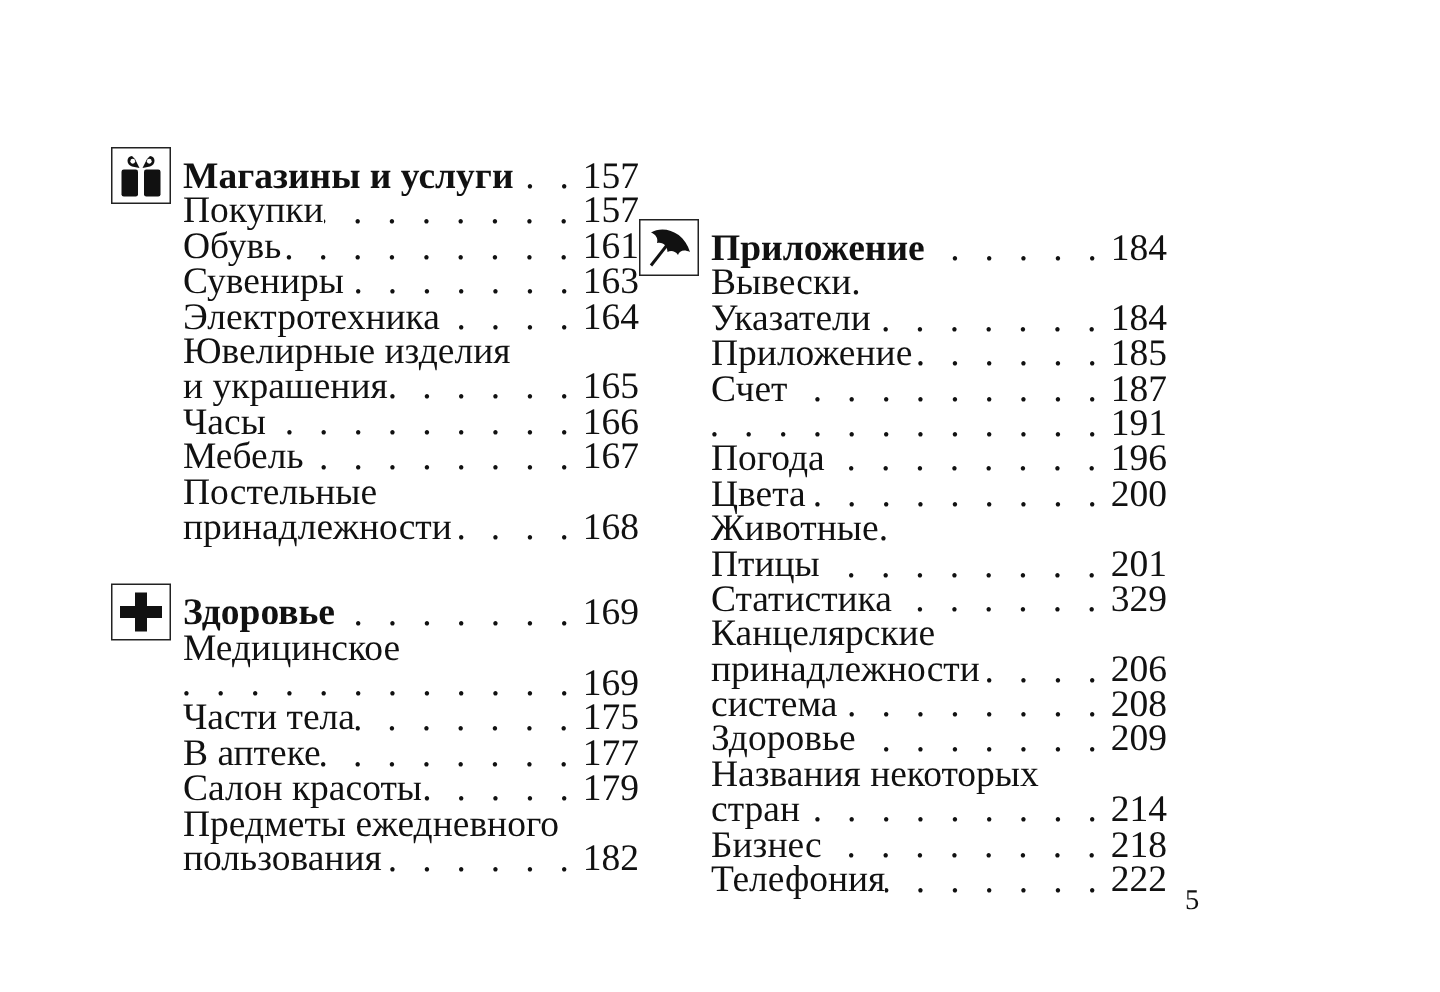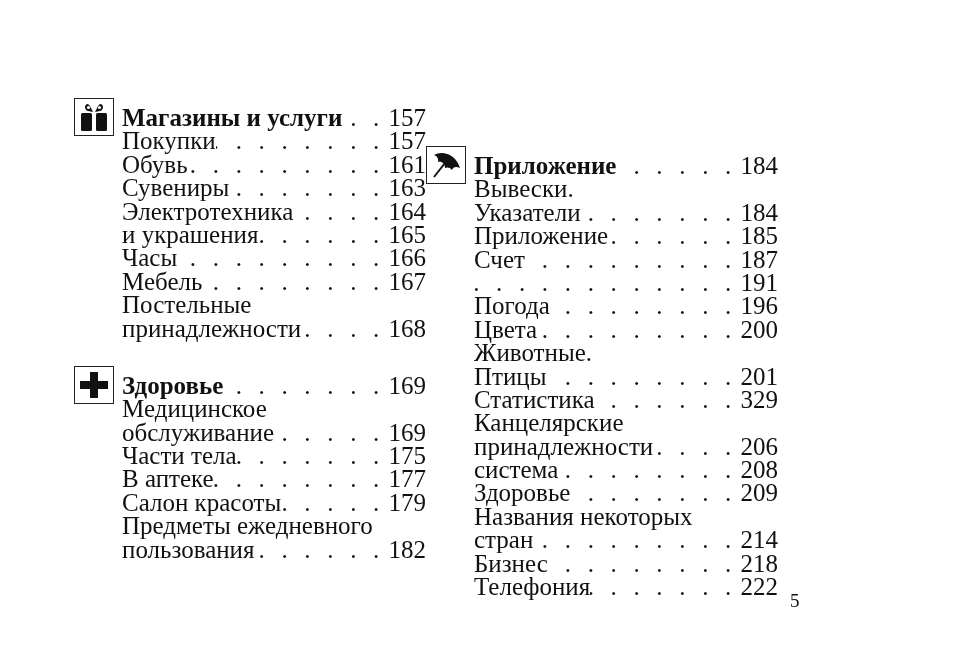--- a/index.html
+++ b/index.html
@@ -105,20 +105,23 @@
         <span class="label">Сувениры</span>
         <span class="leader">. . . . . . . . . . . . . . . . . . . . . . . . . . . . . . . . . . . . . . . .</span>
         <span class="page">163</span>
       </div>
       <div class="entry">
         <span class="label">Электротехника</span>
         <span class="leader">. . . . . . . . . . . . . . . . . . . . . . . . . . . . . . . . . . . . . . . .</span>
         <span class="page">164</span>
       </div>
       <div class="entry">
+        <span class="label">Ювелирные изделия</span>
+      </div>
+      <div class="entry">
         <span class="label">и украшения</span>
         <span class="leader">. . . . . . . . . . . . . . . . . . . . . . . . . . . . . . . . . . . . . . . .</span>
         <span class="page">165</span>
       </div>
       <div class="entry">
         <span class="label">Часы</span>
         <span class="leader">. . . . . . . . . . . . . . . . . . . . . . . . . . . . . . . . . . . . . . . .</span>
         <span class="page">166</span>
       </div>
       <div class="entry">
@@ -143,21 +146,20 @@
       </div>
       <div class="entry heading">
         <span class="label">Здоровье</span>
         <span class="leader">. . . . . . . . . . . . . . . . . . . . . . . . . . . . . . . . . . . . . . . .</span>
         <span class="page">169</span>
       </div>
       <div class="entry">
         <span class="label">Медицинское</span>
       </div>
       <div class="entry">
-        <span class="label">обслуживание</span>
         <span class="leader">. . . . . . . . . . . . . . . . . . . . . . . . . . . . . . . . . . . . . . . .</span>
         <span class="page">169</span>
       </div>
       <div class="entry">
         <span class="label">Части тела</span>
         <span class="leader">. . . . . . . . . . . . . . . . . . . . . . . . . . . . . . . . . . . . . . . .</span>
         <span class="page">175</span>
       </div>
       <div class="entry">
         <span class="label">В аптеке</span>

